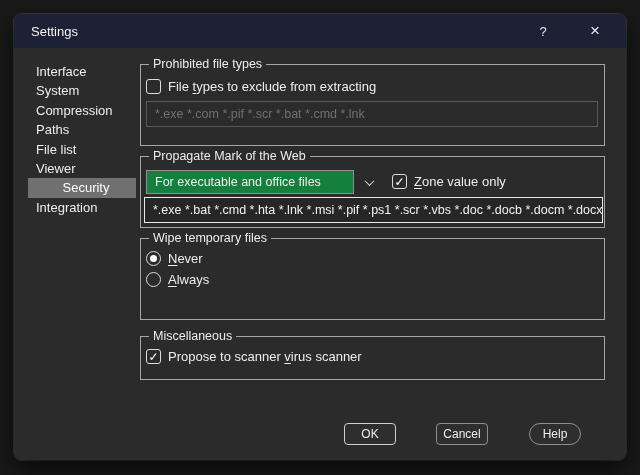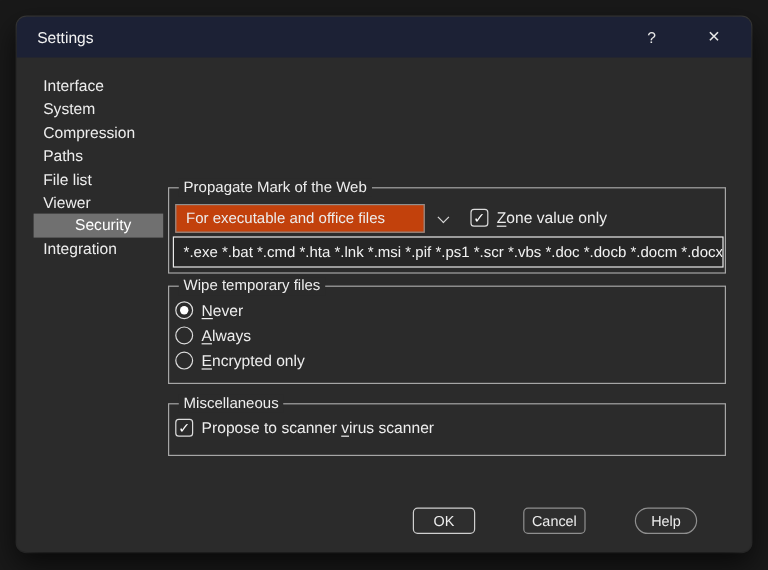--- a/index.html
+++ b/index.html
@@ -70,21 +70,21 @@
   .textbox {
     position:absolute; height:26px; font-size:12.5px;
     display:flex; align-items:center; padding:0 8px;
     white-space:nowrap; overflow:hidden;
   }
   .textbox.disabled { border:1px solid #585858; color:#707070; }
   .textbox.focused  { border:1px solid #e9e9e9; color:#f2f2f2; background:#262626; }
   
   .combo { position:absolute; left:131px; top:155px; height:24px; display:flex; }
   .combo .combo-text {
-    width:208px; height:24px; border:1px solid #8f8f8f; background:#c2410c;
+    width:208px; height:24px; border:1px solid #8f8f8f; background:#15803d;
     display:flex; align-items:center; padding:0 8px;
     font-size:12.5px; color:#ededed; white-space:nowrap; overflow:hidden;
   }
   .combo .combo-arrow {
     width:30px; height:24px; display:flex; align-items:center; justify-content:center;
   }
   .chev {
     width:7px; height:7px; border-right:1.6px solid #d8d8d8; border-bottom:1.6px solid #d8d8d8;
     transform:rotate(45deg) translate(-1px,-1px);
   }
@@ -119,20 +119,30 @@
     <div class="side-item">Interface</div>
     <div class="side-item">System</div>
     <div class="side-item">Compression</div>
     <div class="side-item">Paths</div>
     <div class="side-item">File list</div>
     <div class="side-item">Viewer</div>
     <div class="side-item on">Security</div>
     <div class="side-item">Integration</div>
   </div>
 
+  <div class="group g1">
+    <span class="legend">Prohibited file types</span>
+    <div class="row" style="left:5px; top:14px;">
+      <span class="checkbox">
+          <span class="check">✓</span>
+        </span>
+      <span class="label"><span>File </span><span class="mn">t</span><span>ypes to exclude from extracting</span></span>
+    </div>
+    <div class="textbox disabled" style="left:5px; top:36px; width:452px;">*.exe *.com *.pif *.scr *.bat *.cmd *.lnk</div>
+  </div>
 
   <div class="group g2">
     <span class="legend">Propagate Mark of the Web</span>
     <div class="combo" style="left:5px; top:13px;">
       <div class="combo-text">For executable and office files</div>
       <div class="combo-arrow">
           <span class="chev"></span>
         </div>
     </div>
     <div class="row" style="left:251px; top:17px;">
@@ -151,26 +161,20 @@
           <span class="dot"></span>
         </span>
       <span class="label"><span></span><span class="mn">N</span><span>ever</span></span>
     </div>
     <div class="row" style="left:5px; top:33px;">
       <span class="radio">
           <span class="dot"></span>
         </span>
       <span class="label"><span></span><span class="mn">A</span><span>lways</span></span>
     </div>
-    <div class="row" style="left:5px; top:54px;">
-      <span class="radio">
-          <span class="dot"></span>
-        </span>
-      <span class="label"><span></span><span class="mn">E</span><span>ncrypted only</span></span>
-    </div>
   </div>
 
   <div class="group g4">
     <span class="legend">Miscellaneous</span>
     <div class="row" style="left:5px; top:12px;">
       <span class="checkbox on">
           <span class="check">✓</span>
         </span>
       <span class="label"><span>Propose to scanner </span><span class="mn">v</span><span>irus scanner</span></span>
     </div>

